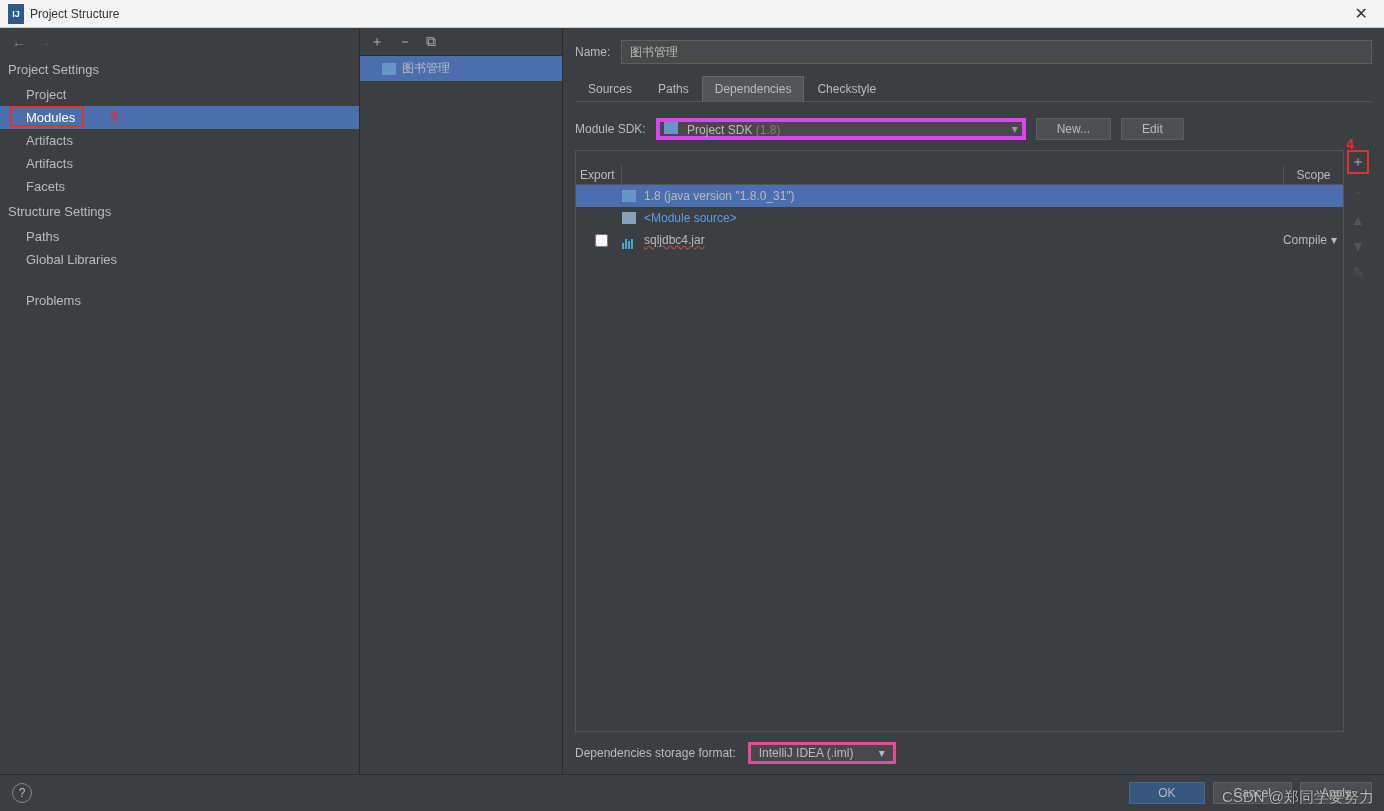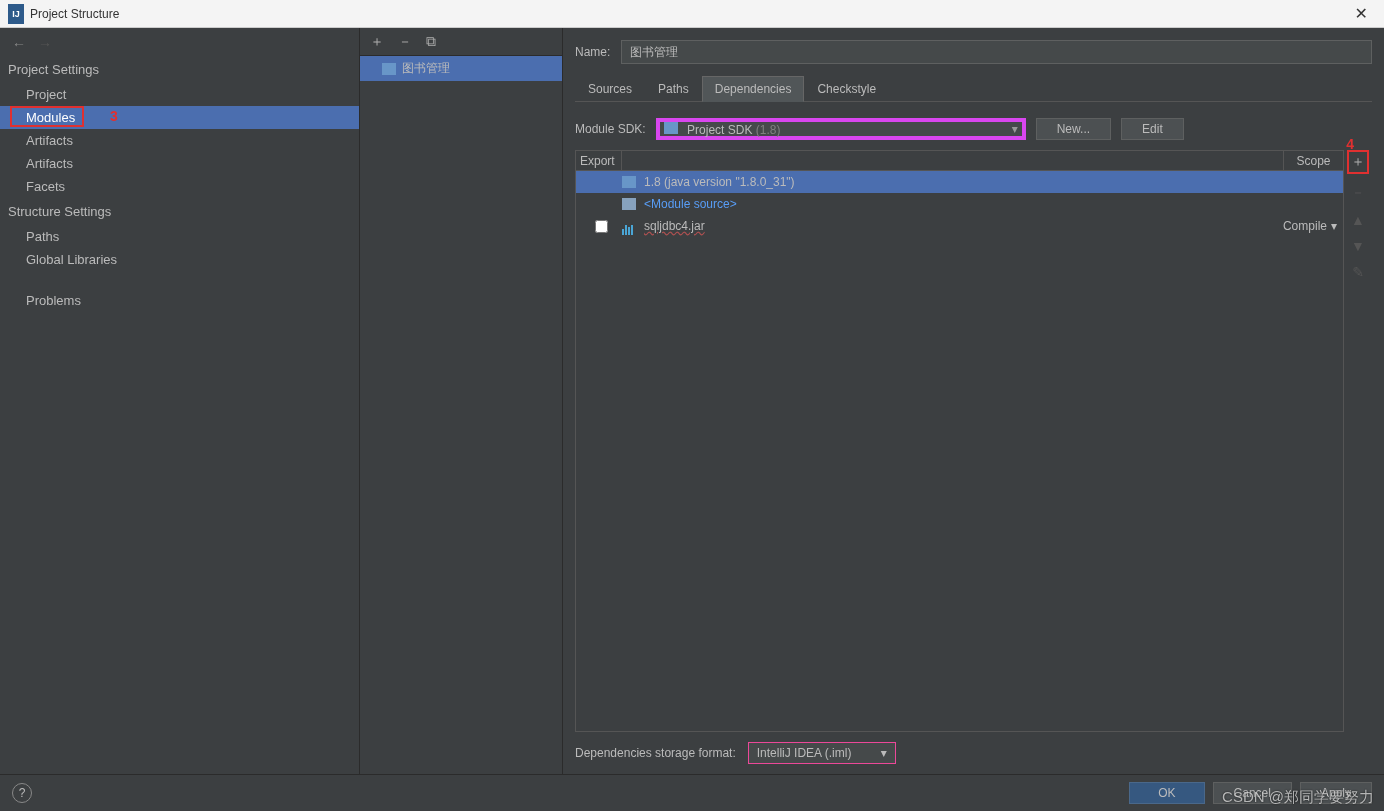--- a/index.html
+++ b/index.html
@@ -46,21 +46,21 @@
 .sdk-select { flex: 1; max-width: 370px; background: #45494a; border: 4px solid #d946ef; color: #bbbbbb; padding: 3px 4px; height: 22px; display: flex; align-items: center; justify-content: space-between; }
 .sdk-select .sdk-icon { width: 14px; height: 12px; background: #6896c8; display: inline-block; margin-right: 6px; }
 .sdk-select .sdk-text .dim { color: #808080; }
 .sdk-select .chev { color: #999; }
 .btn { background: #4c5052; border: 1px solid #5e6060; color: #bbbbbb; padding: 3px 20px; height: 22px; cursor: pointer; }
 
 .red-label-4 { position: absolute; right: 30px; top: 108px; color: #e03030; font-size: 14px; font-weight: bold; }
 
 .dep-area { flex: 1; display: flex; min-height: 0; }
 .dep-table-wrap { flex: 1; display: flex; flex-direction: column; border: 1px solid #555; }
-.dep-header { display: flex; background: #3c3f41; border-bottom: 1px solid #555; height: 20px; align-items: center; }
+.dep-header { display: flex; background: #3c3f41; border-bottom: 1px solid #555; height: 20px; align-items: center; margin-top: 14px; }
 .dep-h-export { width: 46px; padding-left: 4px; color: #bbbbbb; border-right: 1px solid #555; height: 100%; display: flex; align-items: center; }
 .dep-h-main { flex: 1; }
 .dep-h-scope { width: 60px; color: #bbbbbb; text-align: center; border-left: 1px solid #555; height: 100%; display: flex; align-items: center; justify-content: center; }
 
 .dep-rows { flex: 1; background: #3c3f41; overflow: auto; }
 .dep-row { display: flex; align-items: center; height: 22px; padding-left: 4px; }
 .dep-row.selected { background: #4b6eaf; color: #bbbbbb; }
 .dep-row .chk { width: 42px; display: flex; justify-content: center; }
 .dep-row .chk input { accent-color: #6e6e6e; }
 .dep-row .icon { width: 16px; margin-right: 6px; display: inline-flex; }
@@ -69,21 +69,21 @@
 .dep-row .blue-label { color: #589df6; }
 .dep-row .scope-chip { width: 62px; color: #bbbbbb; display: flex; align-items: center; justify-content: flex-end; padding-right: 6px; gap: 4px; }
 .underline-red { text-decoration: underline wavy #b05050; }
 
 .dep-side { width: 28px; display: flex; flex-direction: column; align-items: center; gap: 10px; padding-top: 0; }
 .dep-side span { color: #adadad; font-size: 14px; cursor: pointer; }
 .dep-side .dim { color: #555; }
 .red-box4 { border: 2px solid #e03030; padding: 1px 2px; }
 
 .storage-row { display: flex; align-items: center; gap: 12px; padding: 10px 0 10px 0; }
-.storage-select { background: #45494a; border: 1px solid #ec4899; color: #bbbbbb; padding: 3px 8px; height: 22px; width: 148px; display: flex; align-items: center; justify-content: space-between; }
+.storage-select { background: #45494a; border: 3px solid #ec4899; color: #bbbbbb; padding: 3px 8px; height: 22px; width: 148px; display: flex; align-items: center; justify-content: space-between; }
 
 
 .footer { height: 37px; border-top: 1px solid #2b2b2b; display: flex; align-items: center; justify-content: space-between; padding: 0 12px; }
 .help-icon { width: 20px; height: 20px; border: 1px solid #888; border-radius: 50%; display: flex; align-items: center; justify-content: center; color: #bbbbbb; font-size: 12px; cursor: pointer; }
 .footer-btns { display: flex; gap: 8px; }
 .btn-primary { background: #365880; border: 1px solid #4a688a; color: #bbbbbb; padding: 3px 28px; cursor: pointer; }
 .btn-normal { background: #4c5052; border: 1px solid #5e6060; color: #bbbbbb; padding: 3px 20px; cursor: pointer; }
 
 .watermark { position: absolute; right: 10px; bottom: 4px; color: #d0d0d0; font-size: 15px; opacity: 0.8; pointer-events: none; text-shadow: 0 0 2px #000; }
 

